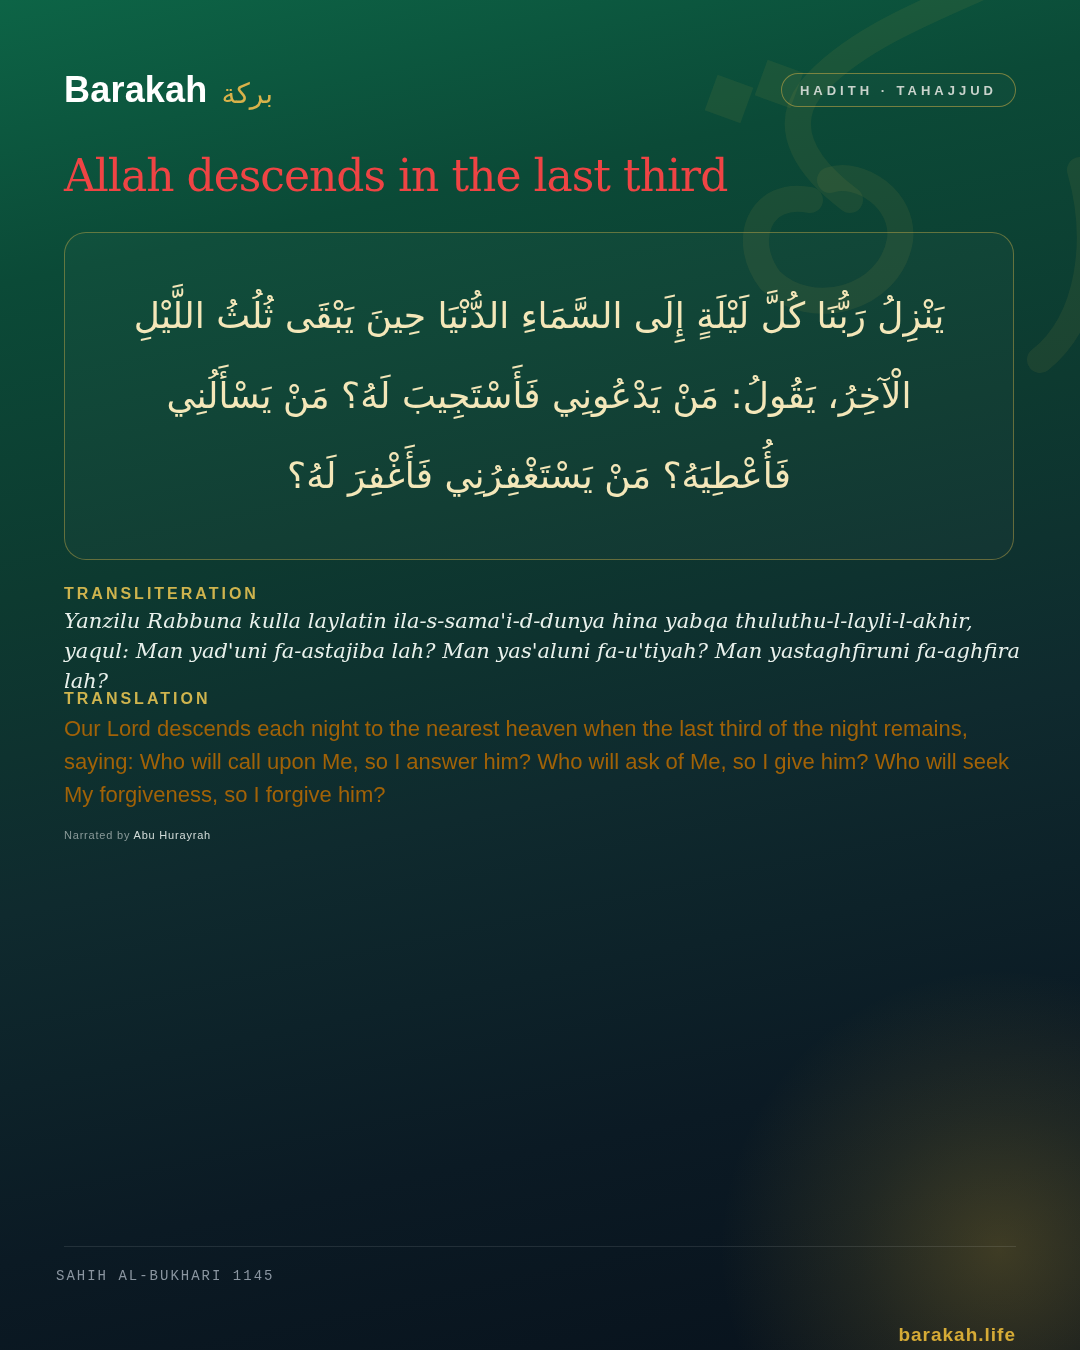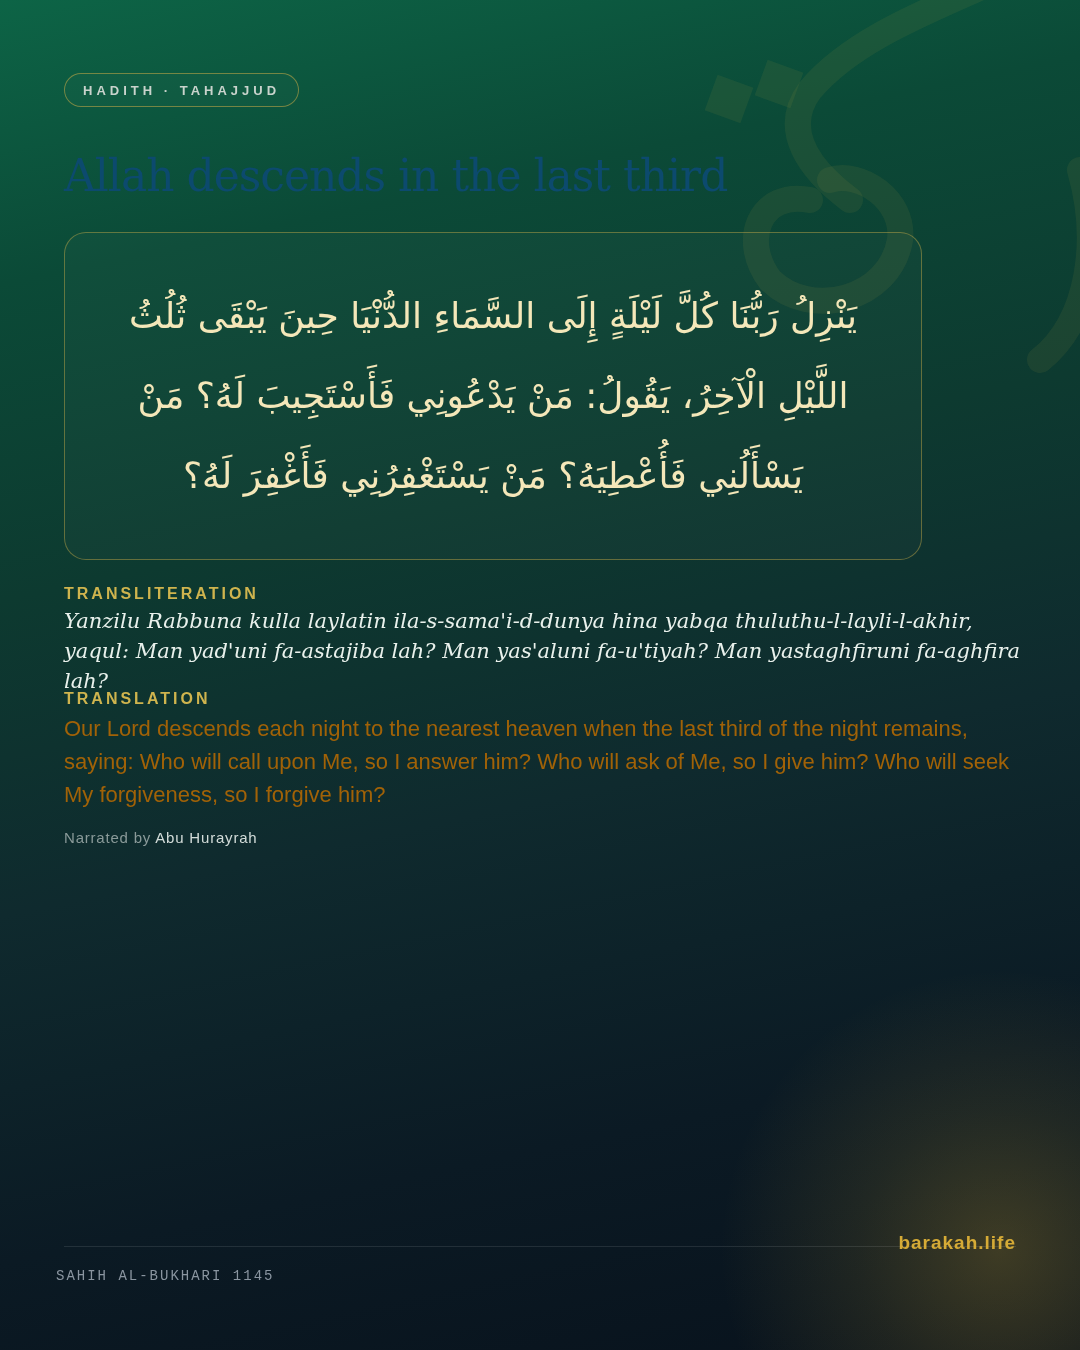--- a/index.html
+++ b/index.html
@@ -25,25 +25,25 @@
     .tag {
       border: 1px solid rgba(200,170,70,0.55); border-radius: 18px;
       height: 32px; padding: 0 18px; display: flex; align-items: center;
       font-size: 13px; letter-spacing: 4px; color: #c9d3cc;
       background: rgba(255,255,255,0.02);
       font-weight: bold;
     }
     .title {
       position: absolute; left: 64px; top: 150px;
       font-family: "DejaVu Serif", "Liberation Serif", serif;
-      font-size: 44px; color: #0c4a6e; letter-spacing: -1px; font-weight: 400;
+      font-size: 44px; color: #ef4444; letter-spacing: -1px; font-weight: 400;
       margin: 0;
     }
     .arabic-card {
-      position: absolute; left: 64px; top: 232px; width: 858px; height: 328px;
+      position: absolute; left: 64px; top: 232px; width: 950px; height: 328px;
       border: 1px solid rgba(200,170,70,0.45); border-radius: 22px;
       background: rgba(255,255,255,0.025);
       box-sizing: border-box; padding: 30px 40px;
       display: flex; align-items: center; justify-content: center;
     }
     .arabic-text {
       direction: rtl; text-align: center;
       font-family: "DejaVu Sans", sans-serif;
       font-size: 36px; line-height: 80px; color: #f4e7b9;
       margin: 0;
@@ -55,54 +55,58 @@
     .translit {
       position: absolute; left: 64px; top: 606px; width: 960px;
       font-family: "DejaVu Serif", "Liberation Serif", serif; font-style: italic;
       font-size: 21px; line-height: 30px; color: #e9f1ec; margin: 0;
     }
     .translation {
       position: absolute; left: 64px; top: 712px; width: 960px;
       font-size: 22px; line-height: 33px; color: #a16207; margin: 0;
     }
     .narrator {
-      position: absolute; left: 64px; top: 829px; font-size: 15px; letter-spacing: 0.8px;
+      position: absolute; left: 64px; top: 829px; font-size: 11px; letter-spacing: 0.8px;
       color: #8a9a99;
     }
     .narrator .name { color: #d3dcd9; }
     .footer-line {
       position: absolute; left: 64px; right: 64px; top: 1246px; height: 1px;
       background: rgba(255,255,255,0.10);
     }
     .footer-ref {
       position: absolute; left: 56px; top: 1268px; font-size: 14px; letter-spacing: 2px;
       color: #8a95a0;
       font-family: Liberation Mono, monospace;
     }
     .footer-site {
-      position: absolute; right: 64px; top: 1232px; font-size: 19px; letter-spacing: 1px;
+      position: absolute; right: 64px; top: 1324px; font-size: 19px; letter-spacing: 1px;
       color: #d6ab36; font-weight: 600;
     }
   </style>
 </head>
 <body>
 
 <svg class="watermark" viewBox="0 0 460 480" xmlns="http://www.w3.org/2000/svg">
   <g fill="none" stroke="rgba(190,170,70,0.09)" stroke-linecap="round" stroke-width="26">
     <path d="M 380 20 C 300 60, 200 90, 150 150 C 120 190, 150 230, 190 260"></path>
     <path d="M 150 260 C 100 250, 80 300, 110 340 C 150 380, 230 360, 240 300 C 245 260, 200 230, 170 240"></path>
     <path d="M 420 230 C 440 300, 430 380, 380 420"></path>
   </g>
   <g fill="rgba(190,170,70,0.09)">
     <rect x="50" y="140" width="38" height="38" transform="rotate(20 69 159)"></rect>
     <rect x="100" y="125" width="38" height="38" transform="rotate(20 119 144)"></rect>
   </g>
 </svg>
 
 <div class="header">
+  <div class="brand">
+    <span class="brand-name">Barakah</span>
+    <span class="brand-ar" dir="rtl">بركة</span>
+  </div>
   <div class="tag">HADITH · TAHAJJUD</div>
 </div>
 
 <h1 class="title">Allah descends in the last third</h1>
 
 <div class="arabic-card">
   <p class="arabic-text" dir="rtl" lang="ar">يَنْزِلُ رَبُّنَا كُلَّ لَيْلَةٍ إِلَى السَّمَاءِ الدُّنْيَا حِينَ يَبْقَى ثُلُثُ اللَّيْلِ الْآخِرُ، يَقُولُ: مَنْ يَدْعُونِي فَأَسْتَجِيبَ لَهُ؟ مَنْ يَسْأَلُنِي فَأُعْطِيَهُ؟ مَنْ يَسْتَغْفِرُنِي فَأَغْفِرَ لَهُ؟</p>
 </div>
 
 <div class="section-label" style="top:585px;">TRANSLITERATION</div>

